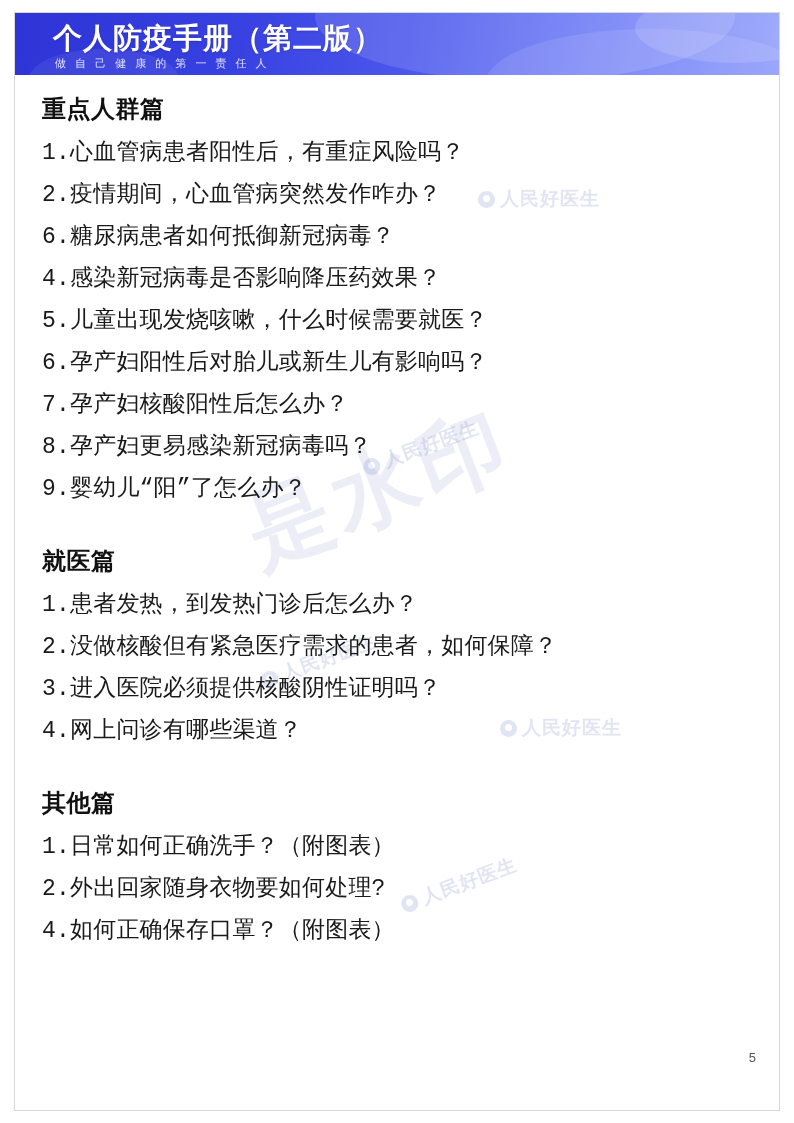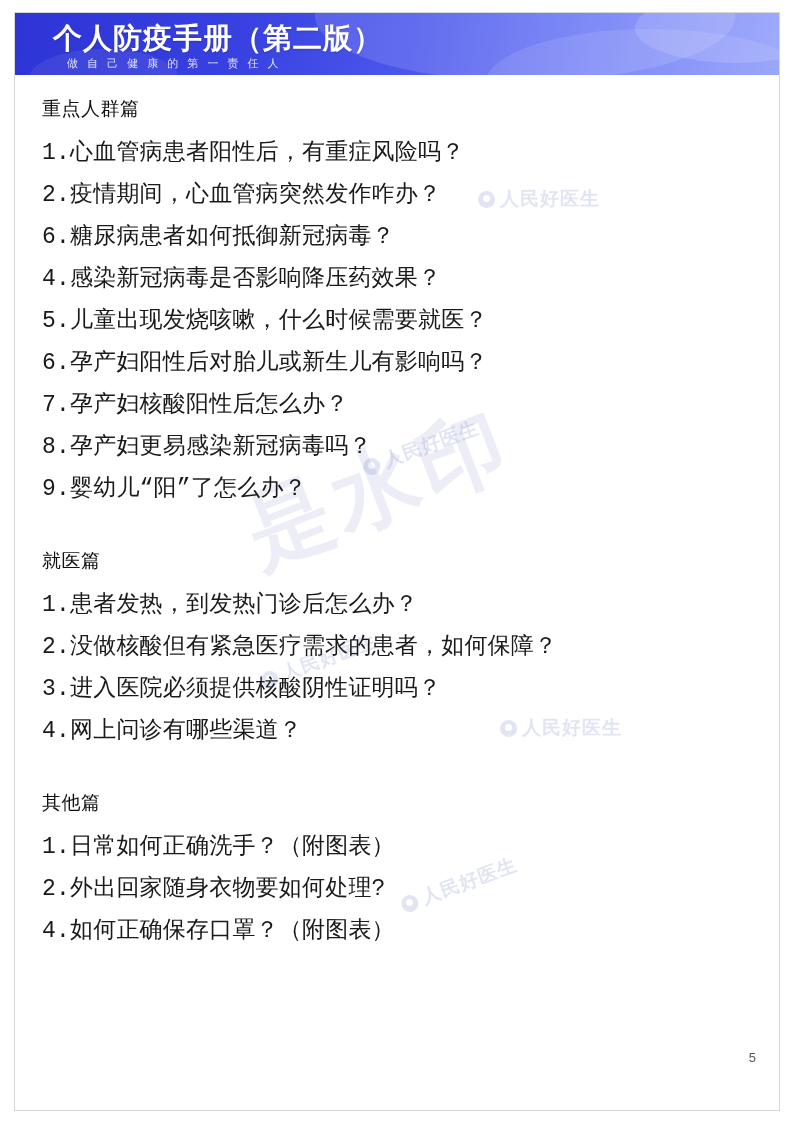--- a/index.html
+++ b/index.html
@@ -70,43 +70,43 @@
     color: #ffffff;
     font-size: 29px;
     font-weight: bold;
     letter-spacing: 1px;
     line-height: 34px;
     white-space: nowrap;
     text-shadow: 0 1px 2px rgba(0,0,0,0.18);
   }
   .banner-sub {
     position: absolute;
-    left: 52px;
+    left: 40px;
     top: 43px;
     color: #dfe2fb;
     font-size: 11px;
     letter-spacing: 3px;
     line-height: 14px;
     white-space: nowrap;
   }
 
   
   .content {
     position: absolute;
     left: 42px;
     top: 92px;
     width: 710px;
   }
   .section {
     margin-bottom: 34px;
   }
   .section:last-child { margin-bottom: 0; }
   .section-title {
-    font-size: 19px;
-    font-weight: normal;
+    font-size: 24px;
+    font-weight: bold;
     color: #111111;
     line-height: 34px;
     margin: 0 0 6px 0;
     letter-spacing: 0.5px;
   }
   .q-list {
     list-style: none;
     margin: 0;
     padding: 0;
   }

